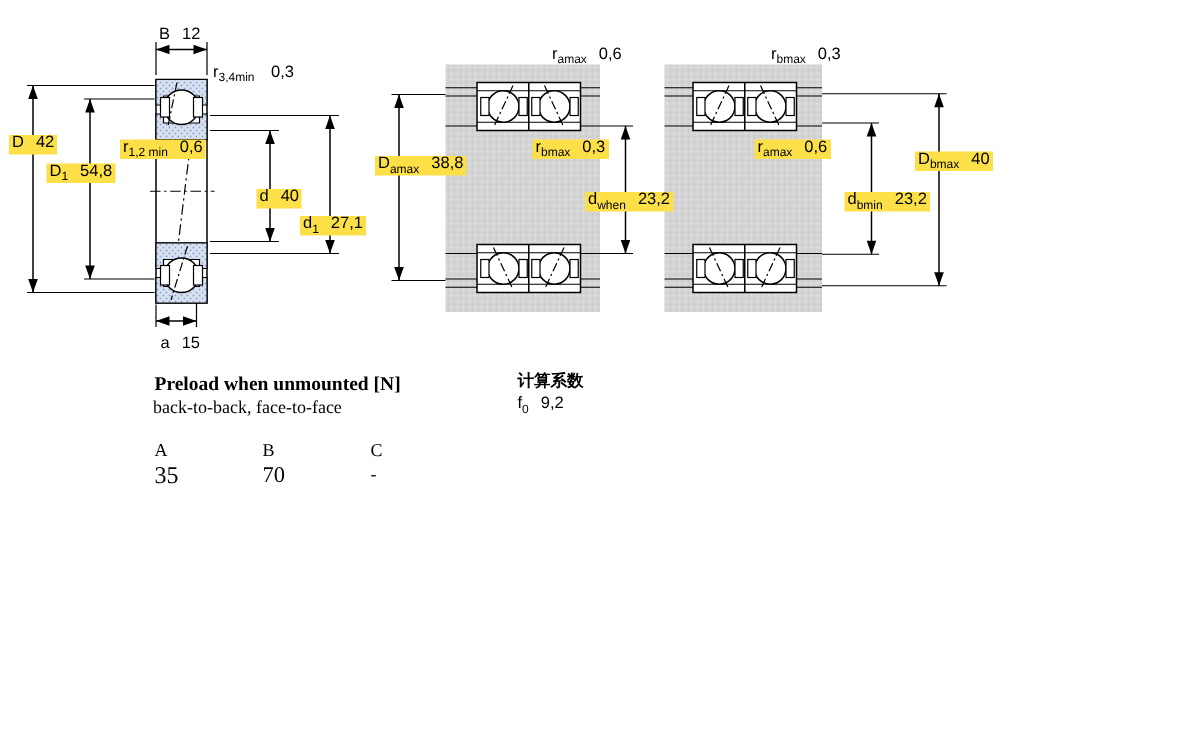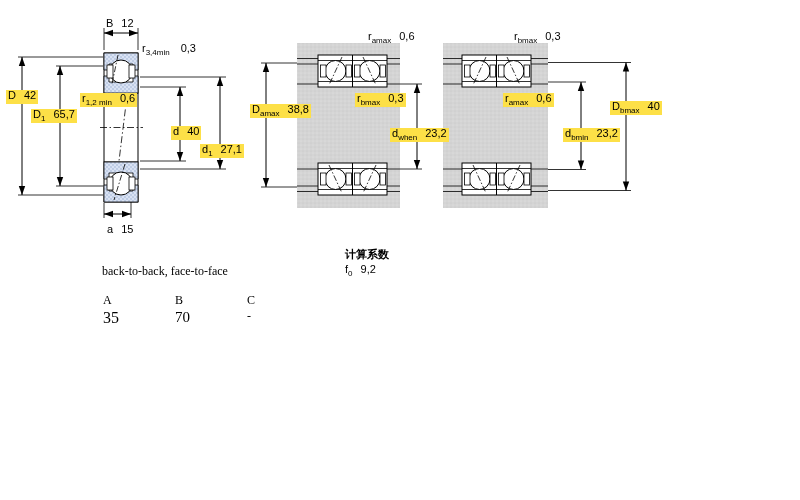--- a/index.html
+++ b/index.html
@@ -146,36 +146,37 @@
     <line x1="626" y1="62.5" x2="626" y2="190.5" marker-start="url(#aS)" marker-end="url(#aE)"></line>
 
     <path d="M548,82 H586 M548,169.5 H586" stroke-width="0.8"></path>
     <line x1="581" y1="82" x2="581" y2="169.5" marker-start="url(#aS)" marker-end="url(#aE)"></line>
   </g>
 </svg>
 
   <div class="lbl" style="left:106px;top:18px"><span>B</span><sub></sub><span class="val">12</span></div>
   <div class="lbl" style="left:142px;top:43px"><span>r</span><sub>3,4min</sub><span class="val-wide">0,3</span></div>
   <div class="lbl bg" style="left:6px;top:90px"><span>D</span><sub></sub><span class="val">42</span></div>
-  <div class="lbl bg" style="left:31px;top:109px"><span>D</span><sub>1</sub><span class="val">65,7</span></div>
+  <div class="lbl bg" style="left:31px;top:109px"><span>D</span><sub>1</sub><span class="val">54,8</span></div>
   <div class="lbl bg" style="left:80px;top:93px"><span>r</span><sub>1,2 min</sub><span class="val">0,6</span></div>
   <div class="lbl bg" style="left:171px;top:126px"><span>d</span><sub></sub><span class="val">40</span></div>
   <div class="lbl bg" style="left:200px;top:144px"><span>d</span><sub>1</sub><span class="val">27,1</span></div>
   <div class="lbl" style="left:107px;top:224px"><span>a</span><sub></sub><span class="val">15</span></div>
 
   <div class="lbl" style="left:368px;top:31px"><span>r</span><sub>amax</sub><span class="val">0,6</span></div>
   <div class="lbl bg" style="left:355px;top:93px"><span>r</span><sub>bmax</sub><span class="val">0,3</span></div>
   <div class="lbl bg" style="left:250px;top:104px"><span>D</span><sub>amax</sub><span class="val">38,8</span></div>
   <div class="lbl bg" style="left:390px;top:128px"><span>d</span><sub>when</sub><span class="val">23,2</span></div>
 
   <div class="lbl" style="left:514px;top:31px"><span>r</span><sub>bmax</sub><span class="val">0,3</span></div>
   <div class="lbl bg" style="left:503px;top:93px"><span>r</span><sub>amax</sub><span class="val">0,6</span></div>
   <div class="lbl bg" style="left:610px;top:101px"><span>D</span><sub>bmax</sub><span class="val">40</span></div>
   <div class="lbl bg" style="left:563px;top:128px"><span>d</span><sub>bmin</sub><span class="val">23,2</span></div>
 
+  <div class="lbl serif bold" style="left:103px;top:249px;font-size:13px">Preload when unmounted [N]</div>
   <div class="lbl serif" style="left:102px;top:265px;font-size:12px">back-to-back, face-to-face</div>
   <div class="lbl serif" style="left:103px;top:294px;font-size:12px">A</div>
   <div class="lbl serif" style="left:175px;top:294px;font-size:12px">B</div>
   <div class="lbl serif" style="left:247px;top:294px;font-size:12px">C</div>
   <div class="lbl serif" style="left:103px;top:310px;font-size:16px">35</div>
   <div class="lbl serif" style="left:175px;top:310px;font-size:15px">70</div>
   <div class="lbl serif" style="left:247px;top:310px;font-size:12px">-</div>
 
   <div class="lbl cjk" style="left:345px;top:249px">计算系数</div>
   <div class="lbl" style="left:345px;top:264px"><span>f</span><sub>0</sub><span class="val">9,2</span></div>

